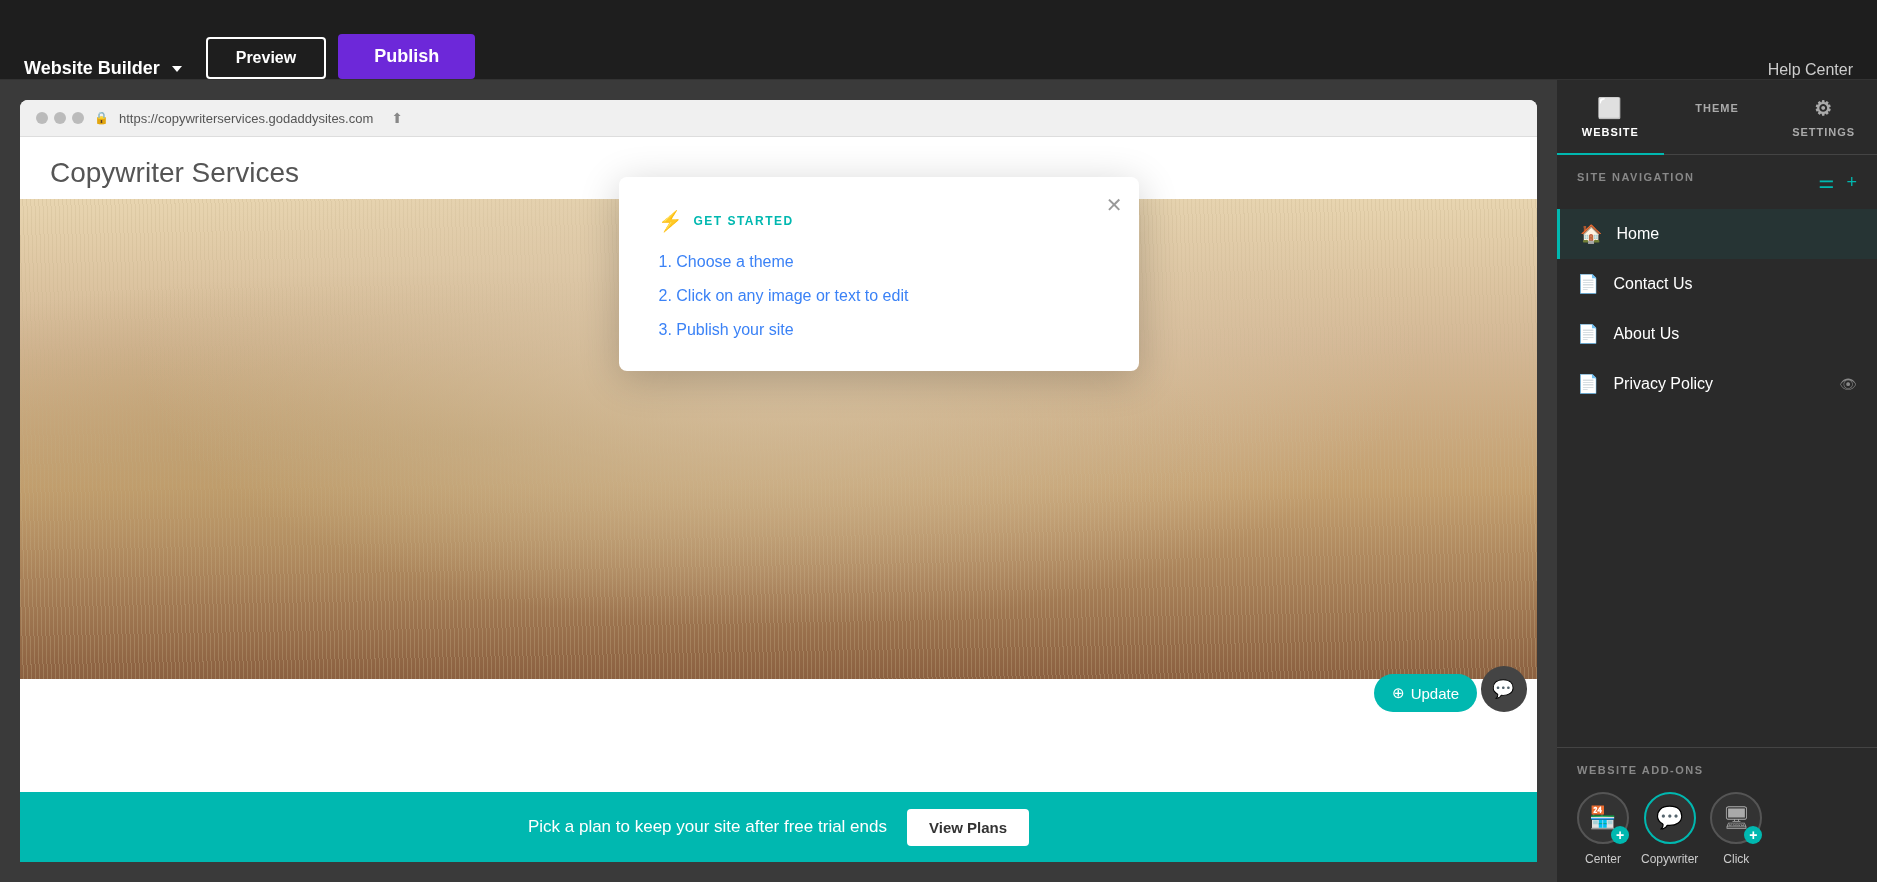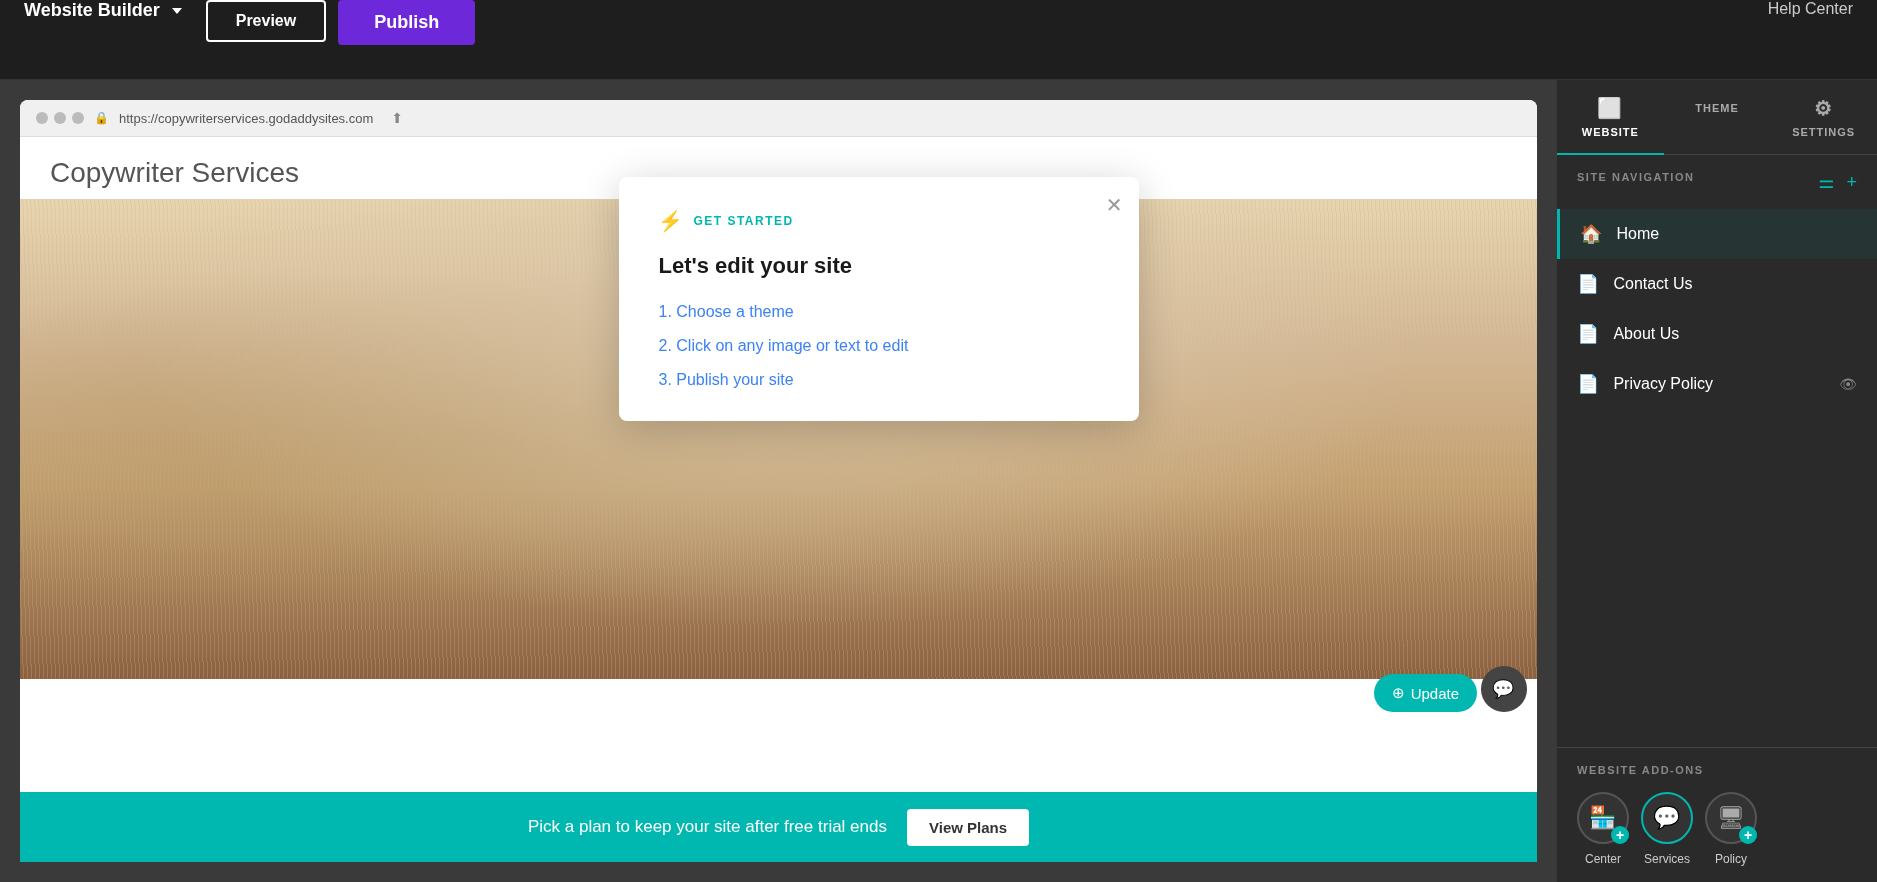--- a/index.html
+++ b/index.html
@@ -3,21 +3,21 @@
   <meta charset="utf-8">
   <style>
     * { box-sizing: border-box; margin: 0; padding: 0; }
     body { font-family: -apple-system, BlinkMacSystemFont, 'Segoe UI', sans-serif; background: #2b2b2b; width: 1877px; height: 882px; overflow: hidden; display: flex; flex-direction: column; }
 
     
     .header {
       background: #1e1e1e;
       height: 80px;
       display: flex;
-      align-items: flex-start;
+      align-items: flex-end;
       padding: 0 24px;
       flex-shrink: 0;
       border-bottom: 1px solid #333;
     }
     .brand {
       display: flex;
       align-items: center;
       gap: 8px;
       color: #fff;
       font-size: 18px;
@@ -493,21 +493,20 @@
           <div class="site-hero-overlay"></div>
         </div>
 
         <div class="modal-overlay">
           <div class="modal">
             <button class="modal-close">✕</button>
             <div class="modal-header">
               <span class="bolt-icon">⚡</span>
               <span class="modal-label">GET STARTED</span>
             </div>
-            <div class="modal-title">Let's edit your site</div>
             <ul class="modal-steps">
               <li class="modal-step">1. Choose a theme</li>
               <li class="modal-step">2. Click on any image or text to edit</li>
               <li class="modal-step">3. Publish your site</li>
             </ul>
           </div>
         </div>
 
         <button class="update-btn" style="position:absolute;bottom:80px;right:60px;z-index:5;">
           <span>⊕</span>
@@ -580,25 +579,25 @@
           <div class="addon-icon-wrap">
             <span>🏪</span>
             <span class="addon-plus">+</span>
           </div>
           <span class="addon-label">Center</span>
         </div>
         <div class="addon-item">
           <div class="addon-icon-wrap active">
             <span>💬</span>
           </div>
-          <span class="addon-label">Services</span>
+          <span class="addon-label">Copywriter</span>
         </div>
         <div class="addon-item">
           <div class="addon-icon-wrap">
             <span>🖥</span>
             <span class="addon-plus">+</span>
           </div>
-          <span class="addon-label">Policy</span>
+          <span class="addon-label">Click</span>
         </div>
       </div>
     </div>
   </div>
 </div>
 
 </body></html>

